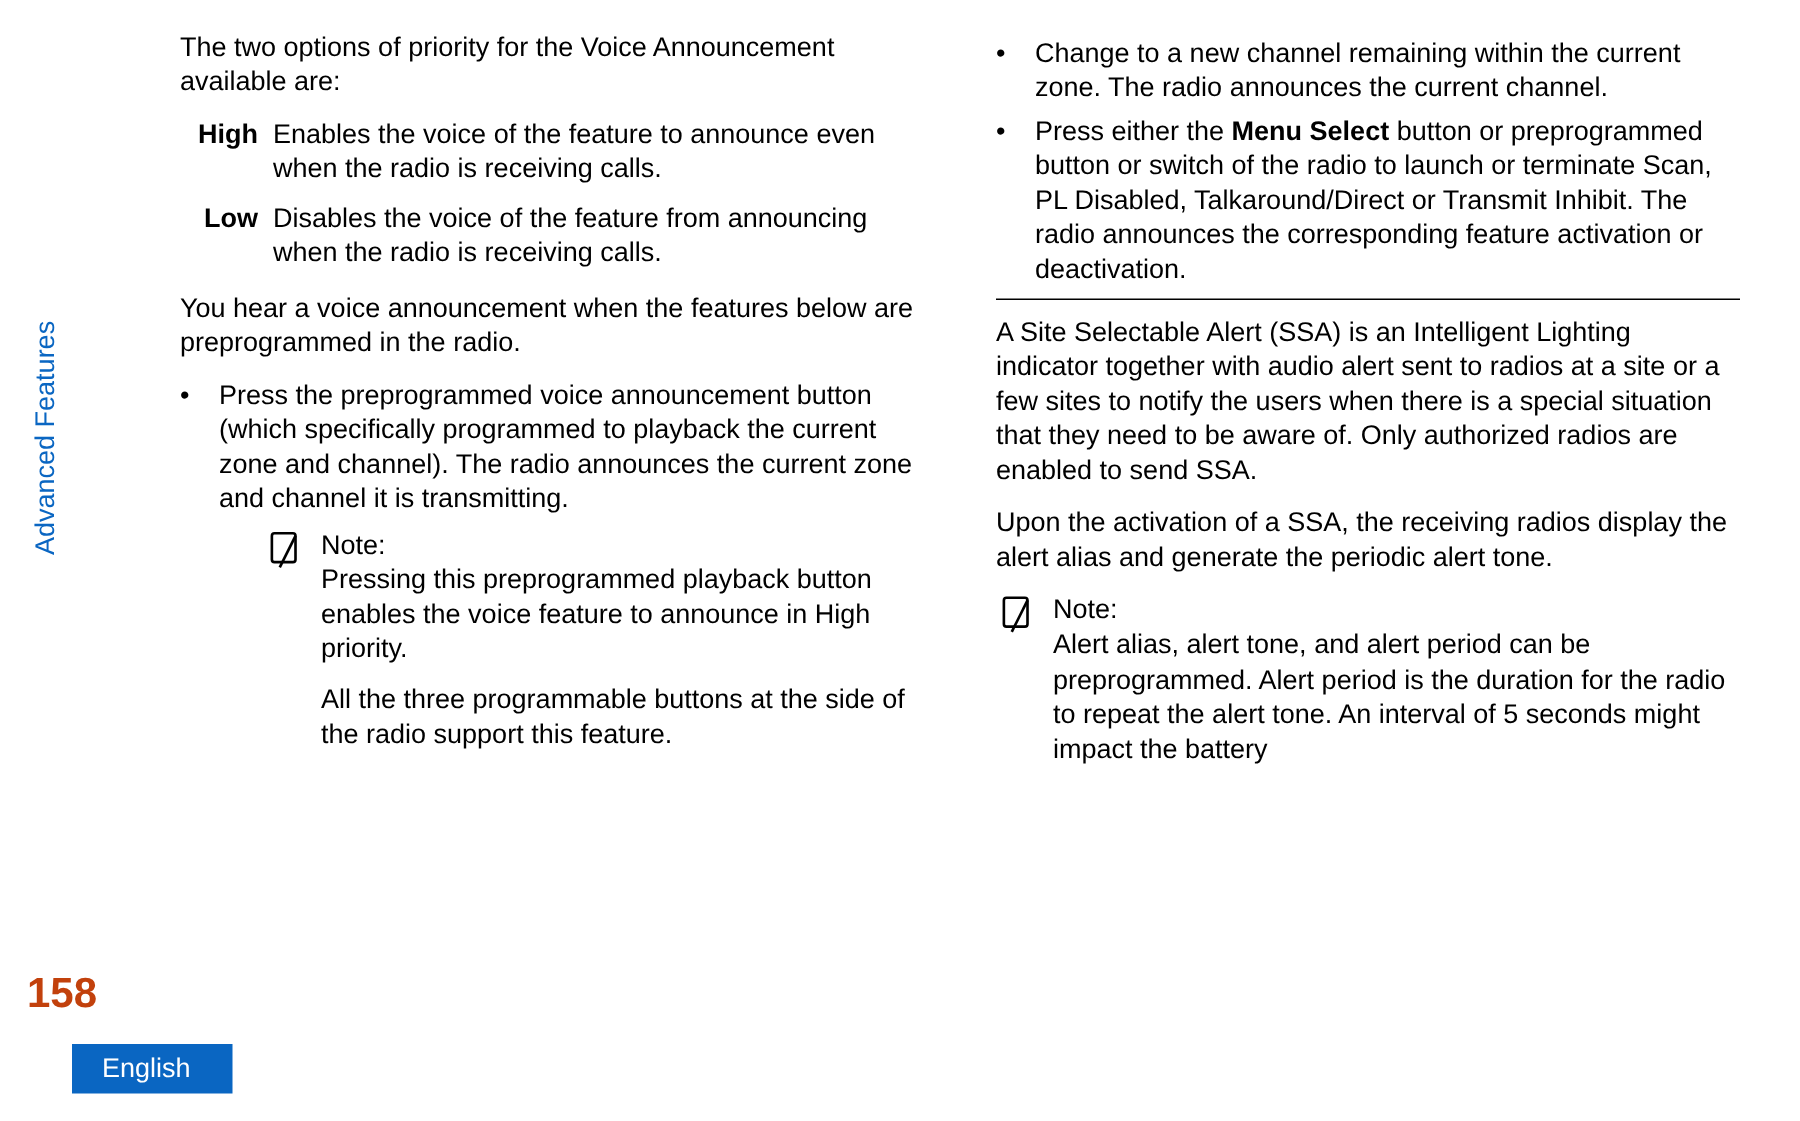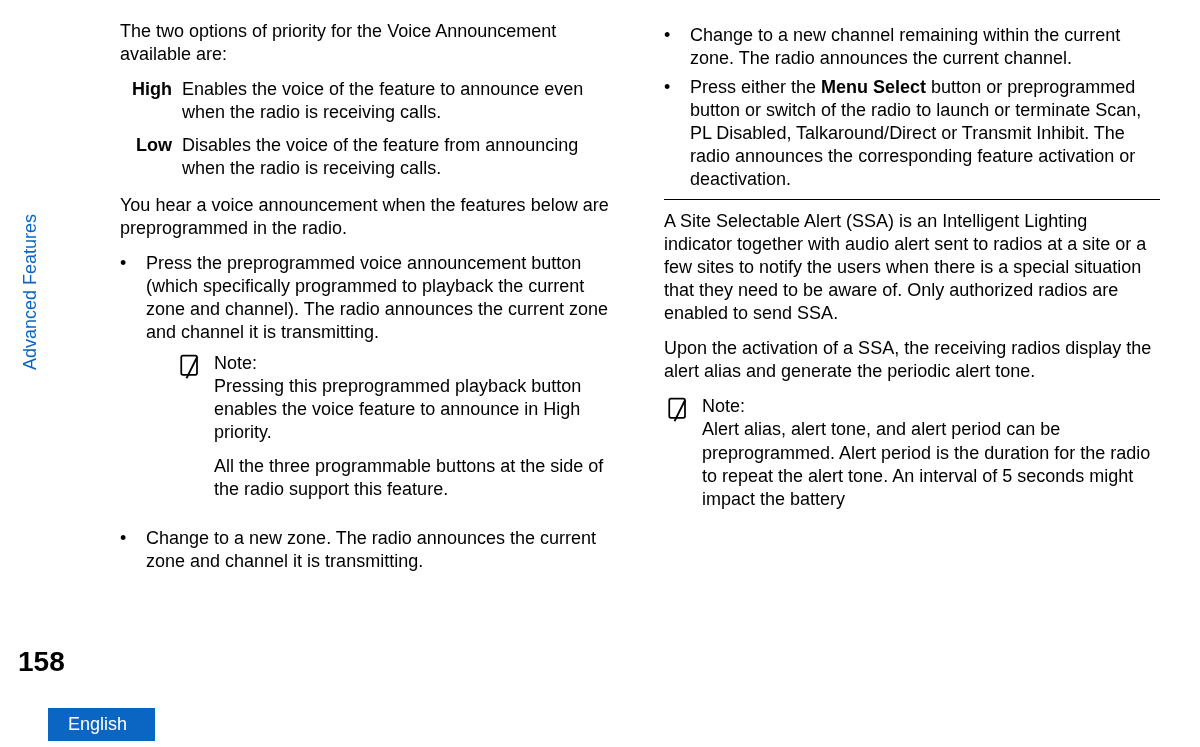--- a/index.html
+++ b/index.html
@@ -22,22 +22,22 @@
 
   .noteblock { display: flex; gap: 10px; margin: 8px 0 10px 30px; }
   .noteicon { width: 28px; height: 28px; flex-shrink: 0; }
   .note-title { font-weight: normal; }
   .note-body p { margin-bottom: 10px; }
 
   h2.section { font-size: 22px; font-weight: bold; margin: 10px 0 2px 0; }
   .underline { border-bottom: 1px solid #000; margin-bottom: 10px; }
 
   .left-side { position: absolute; left: 20px; top: 370px; transform: rotate(-90deg); transform-origin: left top; color: #0a66c2; font-size: 18px; white-space: nowrap; }
-  .page-number { position: absolute; left: 18px; top: 646px; color: #000000; font-weight: bold; font-size: 28px; }
-  .lang-tab { position: absolute; left: 48px; bottom: 6px; background: #0a66c2; color: #fff; padding: 6px 28px 6px 20px; font-size: 18px; }
+  .page-number { position: absolute; left: 18px; top: 646px; color: #c2410c; font-weight: bold; font-size: 28px; }
+  .lang-tab { position: absolute; left: 48px; bottom: 18px; background: #0a66c2; color: #fff; padding: 6px 28px 6px 20px; font-size: 18px; }
 </style>
 </head>
 <body>
 
 <div class="page">
 
   <div class="col" style="margin-left:72px;">
     <p>The two options of priority for the Voice Announcement available are:</p>
 
     <div class="deflist">
@@ -65,23 +65,20 @@
               </svg>
             </div>
             <div class="note-body">
               <div class="note-title">Note:</div>
               <p>Pressing this preprogrammed playback button enables the voice feature to announce in High priority.</p>
               <p>All the three programmable buttons at the side of the radio support this feature.</p>
             </div>
           </div>
         </div>
       </li>
-      <li>
-          <div class="li-body">Change to a new zone. The radio announces the current zone and channel it is transmitting.</div>
-        </li>
     </ul>
   </div>
 
   <div class="col">
     <ul class="bullets">
       <li>
           <div class="li-body">Change to a new channel remaining within the current zone. The radio announces the current channel.</div>
         </li>
       <li>
         <div class="li-body">

